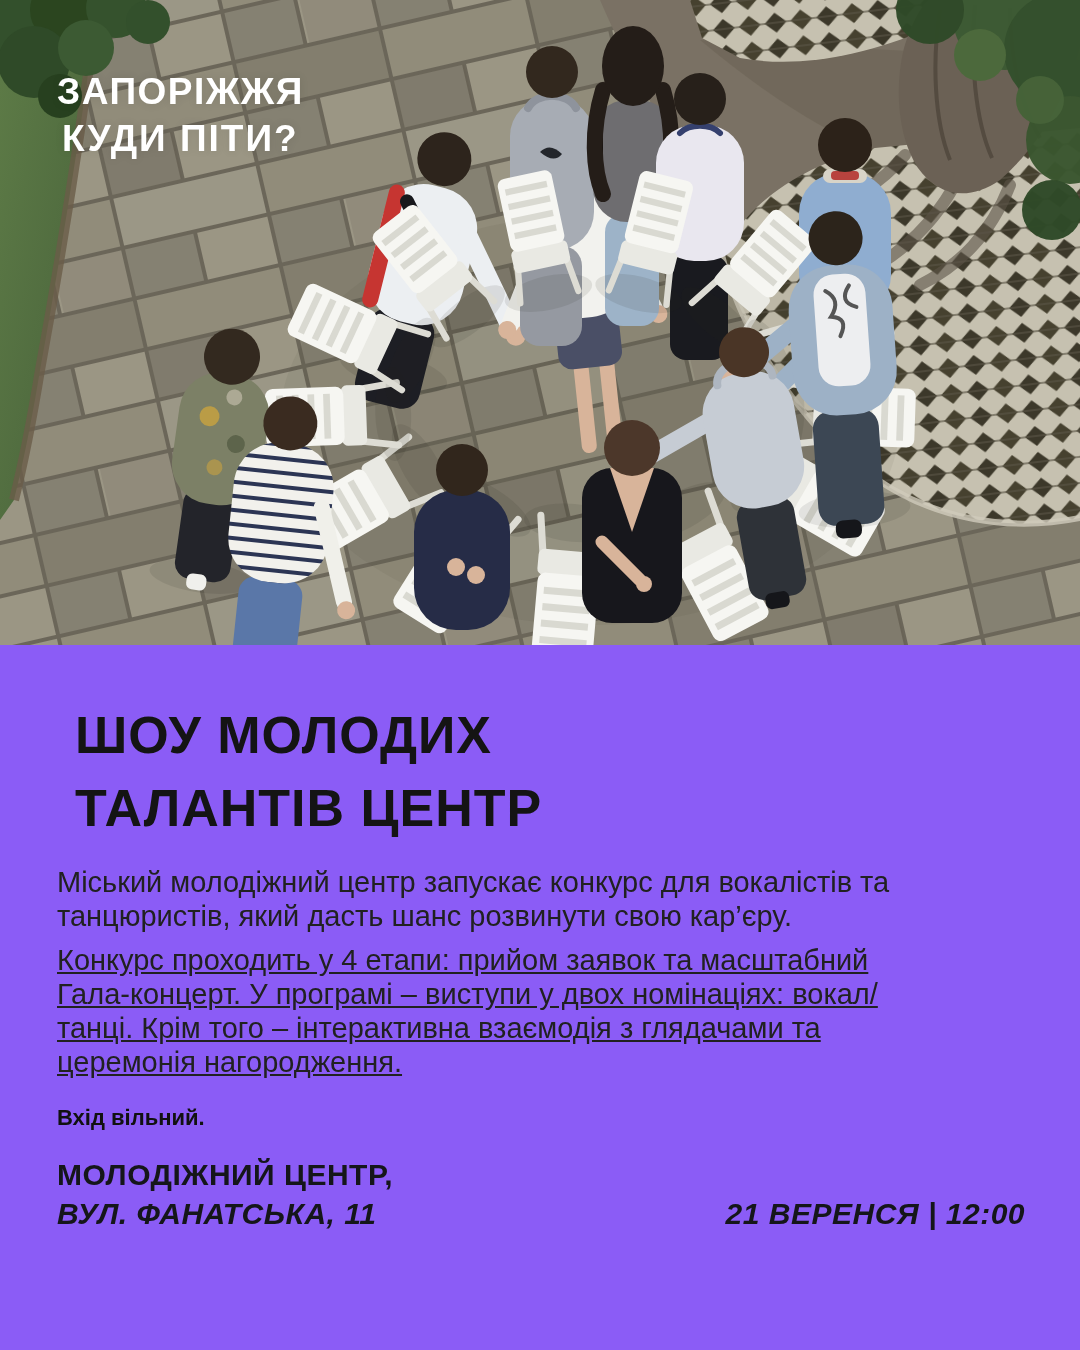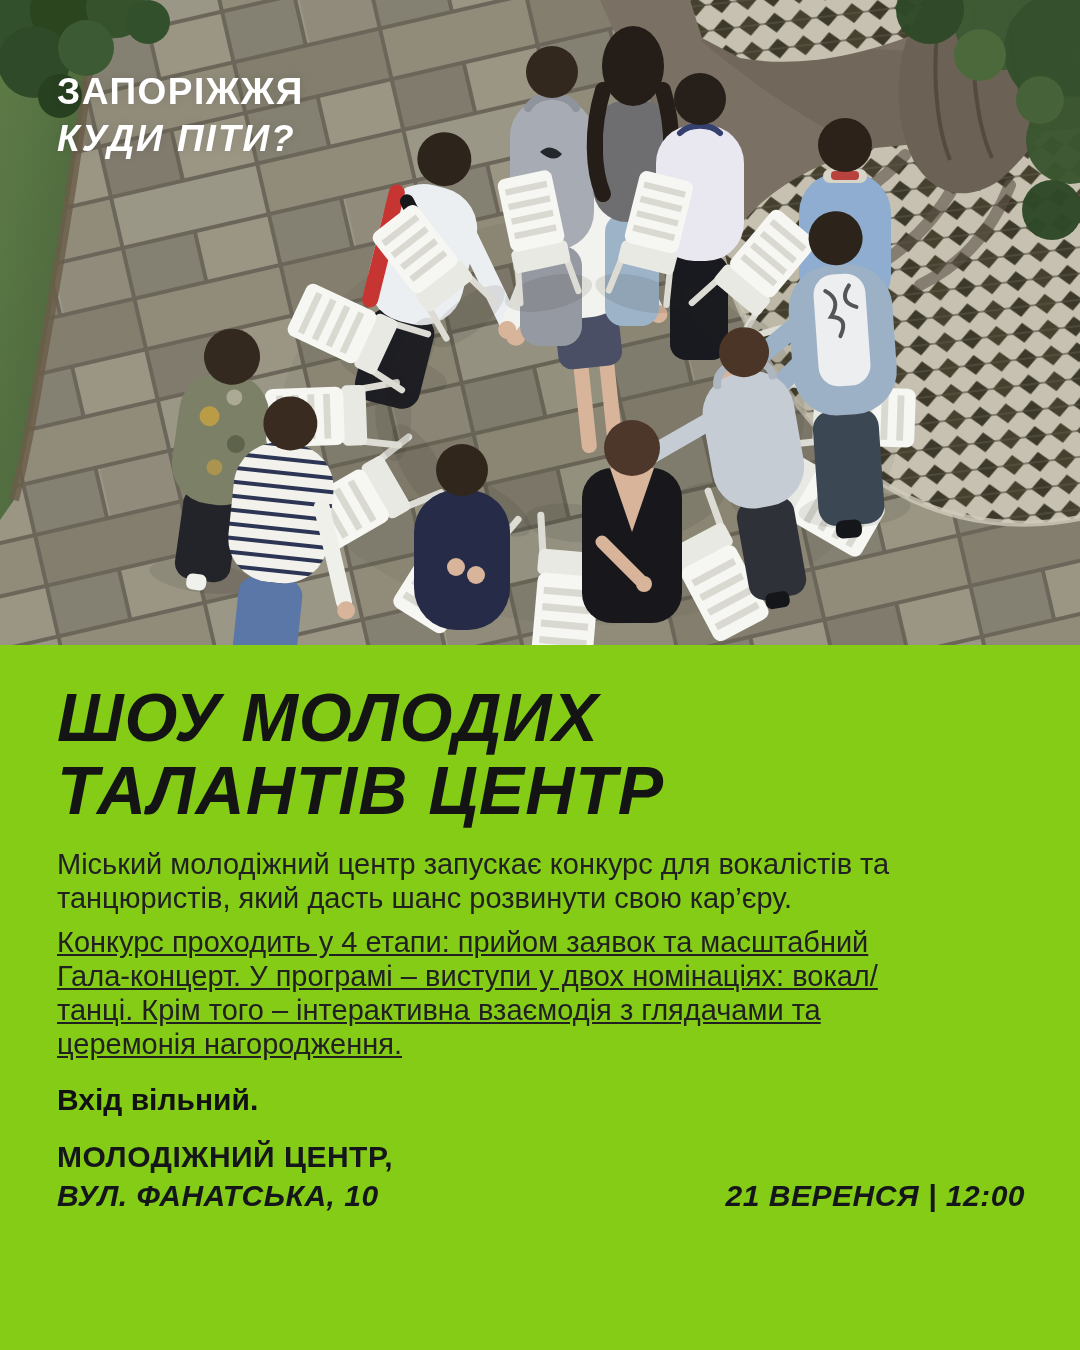--- a/index.html
+++ b/index.html
@@ -1,32 +1,32 @@
 <!DOCTYPE html>
 <html><head>
 <meta charset="utf-8">
 <style>
   html,body{margin:0;padding:0;background:#ffffff;}
   body{width:1080px;height:1350px;overflow:hidden;font-family:"Liberation Sans",sans-serif;}
-  .poster{position:relative;width:1080px;height:1350px;background:#84cc16;}
+  .poster{position:relative;width:1080px;height:1350px;background:#8b5cf6;}
 
   
   .photo{position:relative;width:1080px;height:645px;overflow:hidden;background:#8f8b7d;}
   .photo svg{display:block;}
   .brand{position:absolute;left:57px;top:68px;color:#ffffff;font-weight:bold;
          font-size:37px;line-height:47px;letter-spacing:1.5px;text-shadow:0 0 10px rgba(0,0,0,0.10);}
-  .brand .l2{font-style:italic;letter-spacing:2px;}
+  .brand .l2{letter-spacing:2px;text-align:center;}
 
   
   .content{padding:36px 55px 0 57px;color:#1c1c1c;}
-  .headline{margin:0;font-size:68px;line-height:73px;font-weight:bold;letter-spacing:1px;color:#141414;font-style:italic;}
+  .headline{margin:18px;font-size:52px;line-height:73px;font-weight:bold;letter-spacing:1px;color:#141414;}
   .headline span{display:block;}
   .para{margin:20px 0 0;font-size:29px;line-height:34px;white-space:pre-line;color:#212121;}
   .para + .para{margin-top:10px;text-decoration:underline;}
-  .note{margin-top:22px;font-weight:bold;font-size:30px;line-height:34px;color:#111;}
+  .note{margin-top:22px;font-weight:bold;font-size:22px;line-height:34px;color:#111;}
   .footer{display:flex;justify-content:space-between;align-items:flex-end;margin-top:20px;}
   .venue{font-weight:bold;font-size:30px;line-height:39px;letter-spacing:0.5px;color:#15161a;}
   .venue .address{font-style:italic;}
   .datetime{font-weight:bold;font-style:italic;font-size:30px;line-height:39px;letter-spacing:0.5px;color:#15161a;text-align:center;}
 </style>
 </head>
 <body>
 
 <div class="poster">
 
@@ -272,18 +272,18 @@
     <p class="para">Конкурс проходить у 4 етапи: прийом заявок та масштабний
 Гала-концерт. У програмі – виступи у двох номінаціях: вокал/
 танці. Крім того – інтерактивна взаємодія з глядачами та
 церемонія нагородження.</p>
 
     <div class="note">Вхід вільний.</div>
 
     <div class="footer">
       <div class="venue">
         <div>МОЛОДІЖНИЙ ЦЕНТР,</div>
-        <div class="address">ВУЛ. ФАНАТСЬКА, 10</div>
+        <div class="address">ВУЛ. ФАНАТСЬКА, 11</div>
       </div>
       <div class="datetime">21 ВЕРЕНСЯ | 12:00</div>
     </div>
   </div>
 </div>
 
 </body></html>

